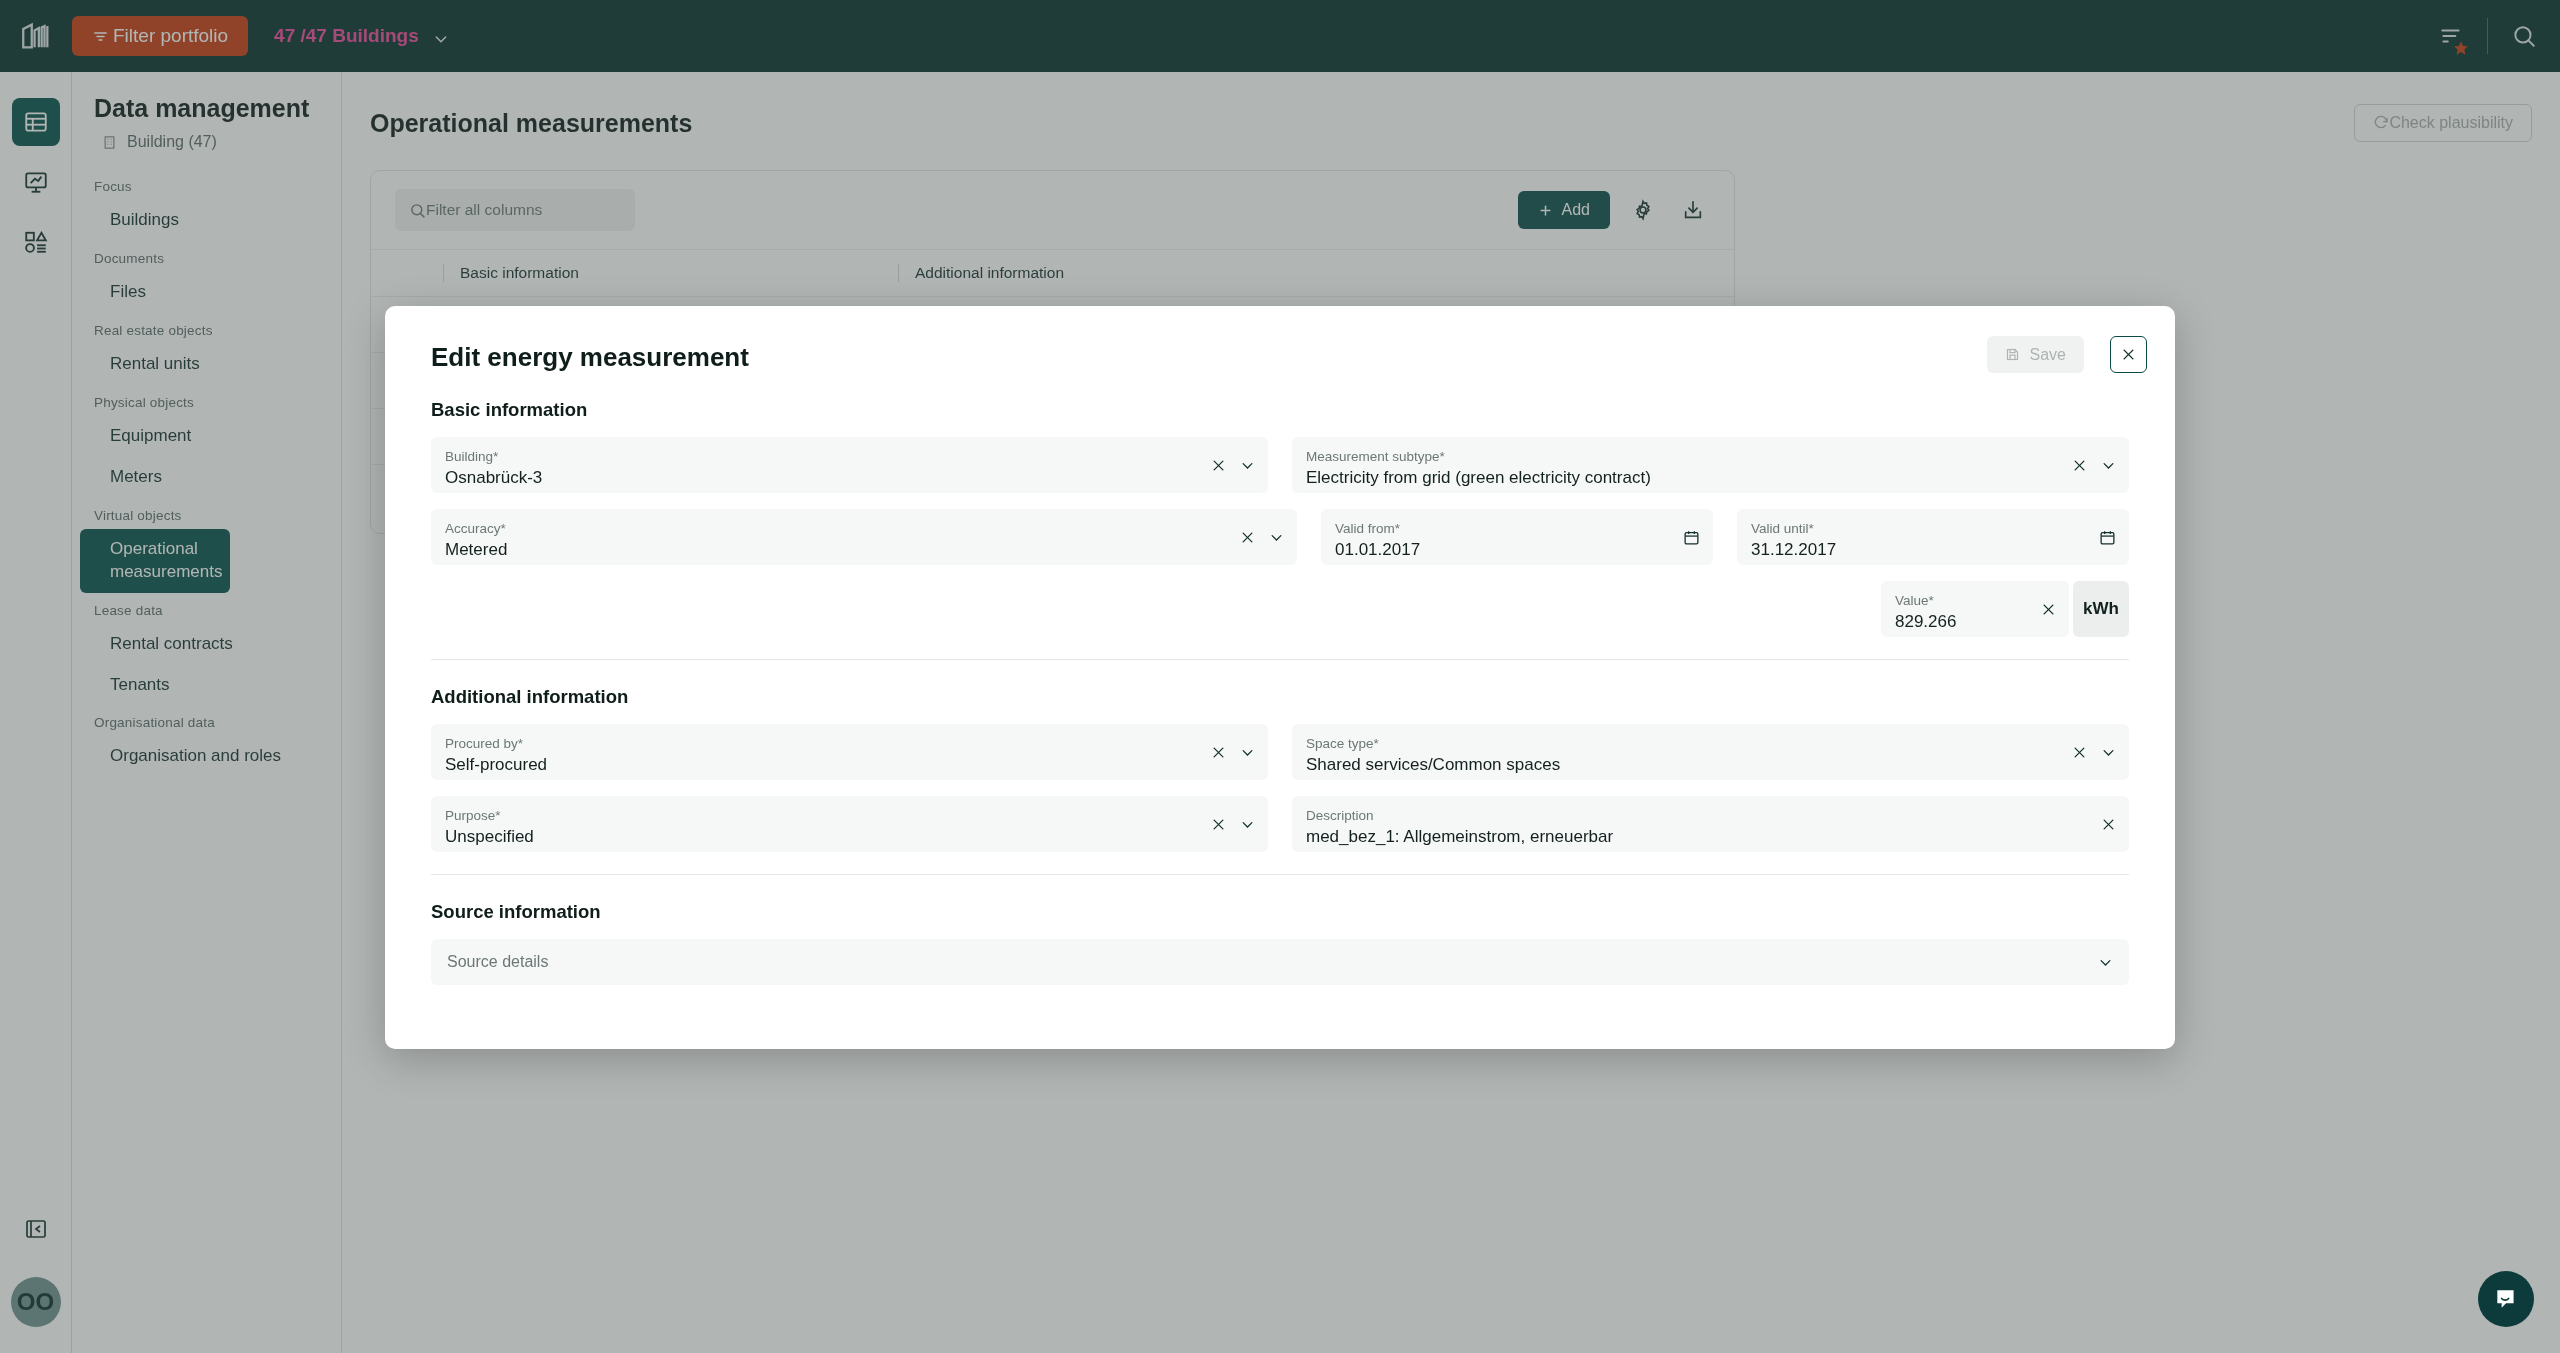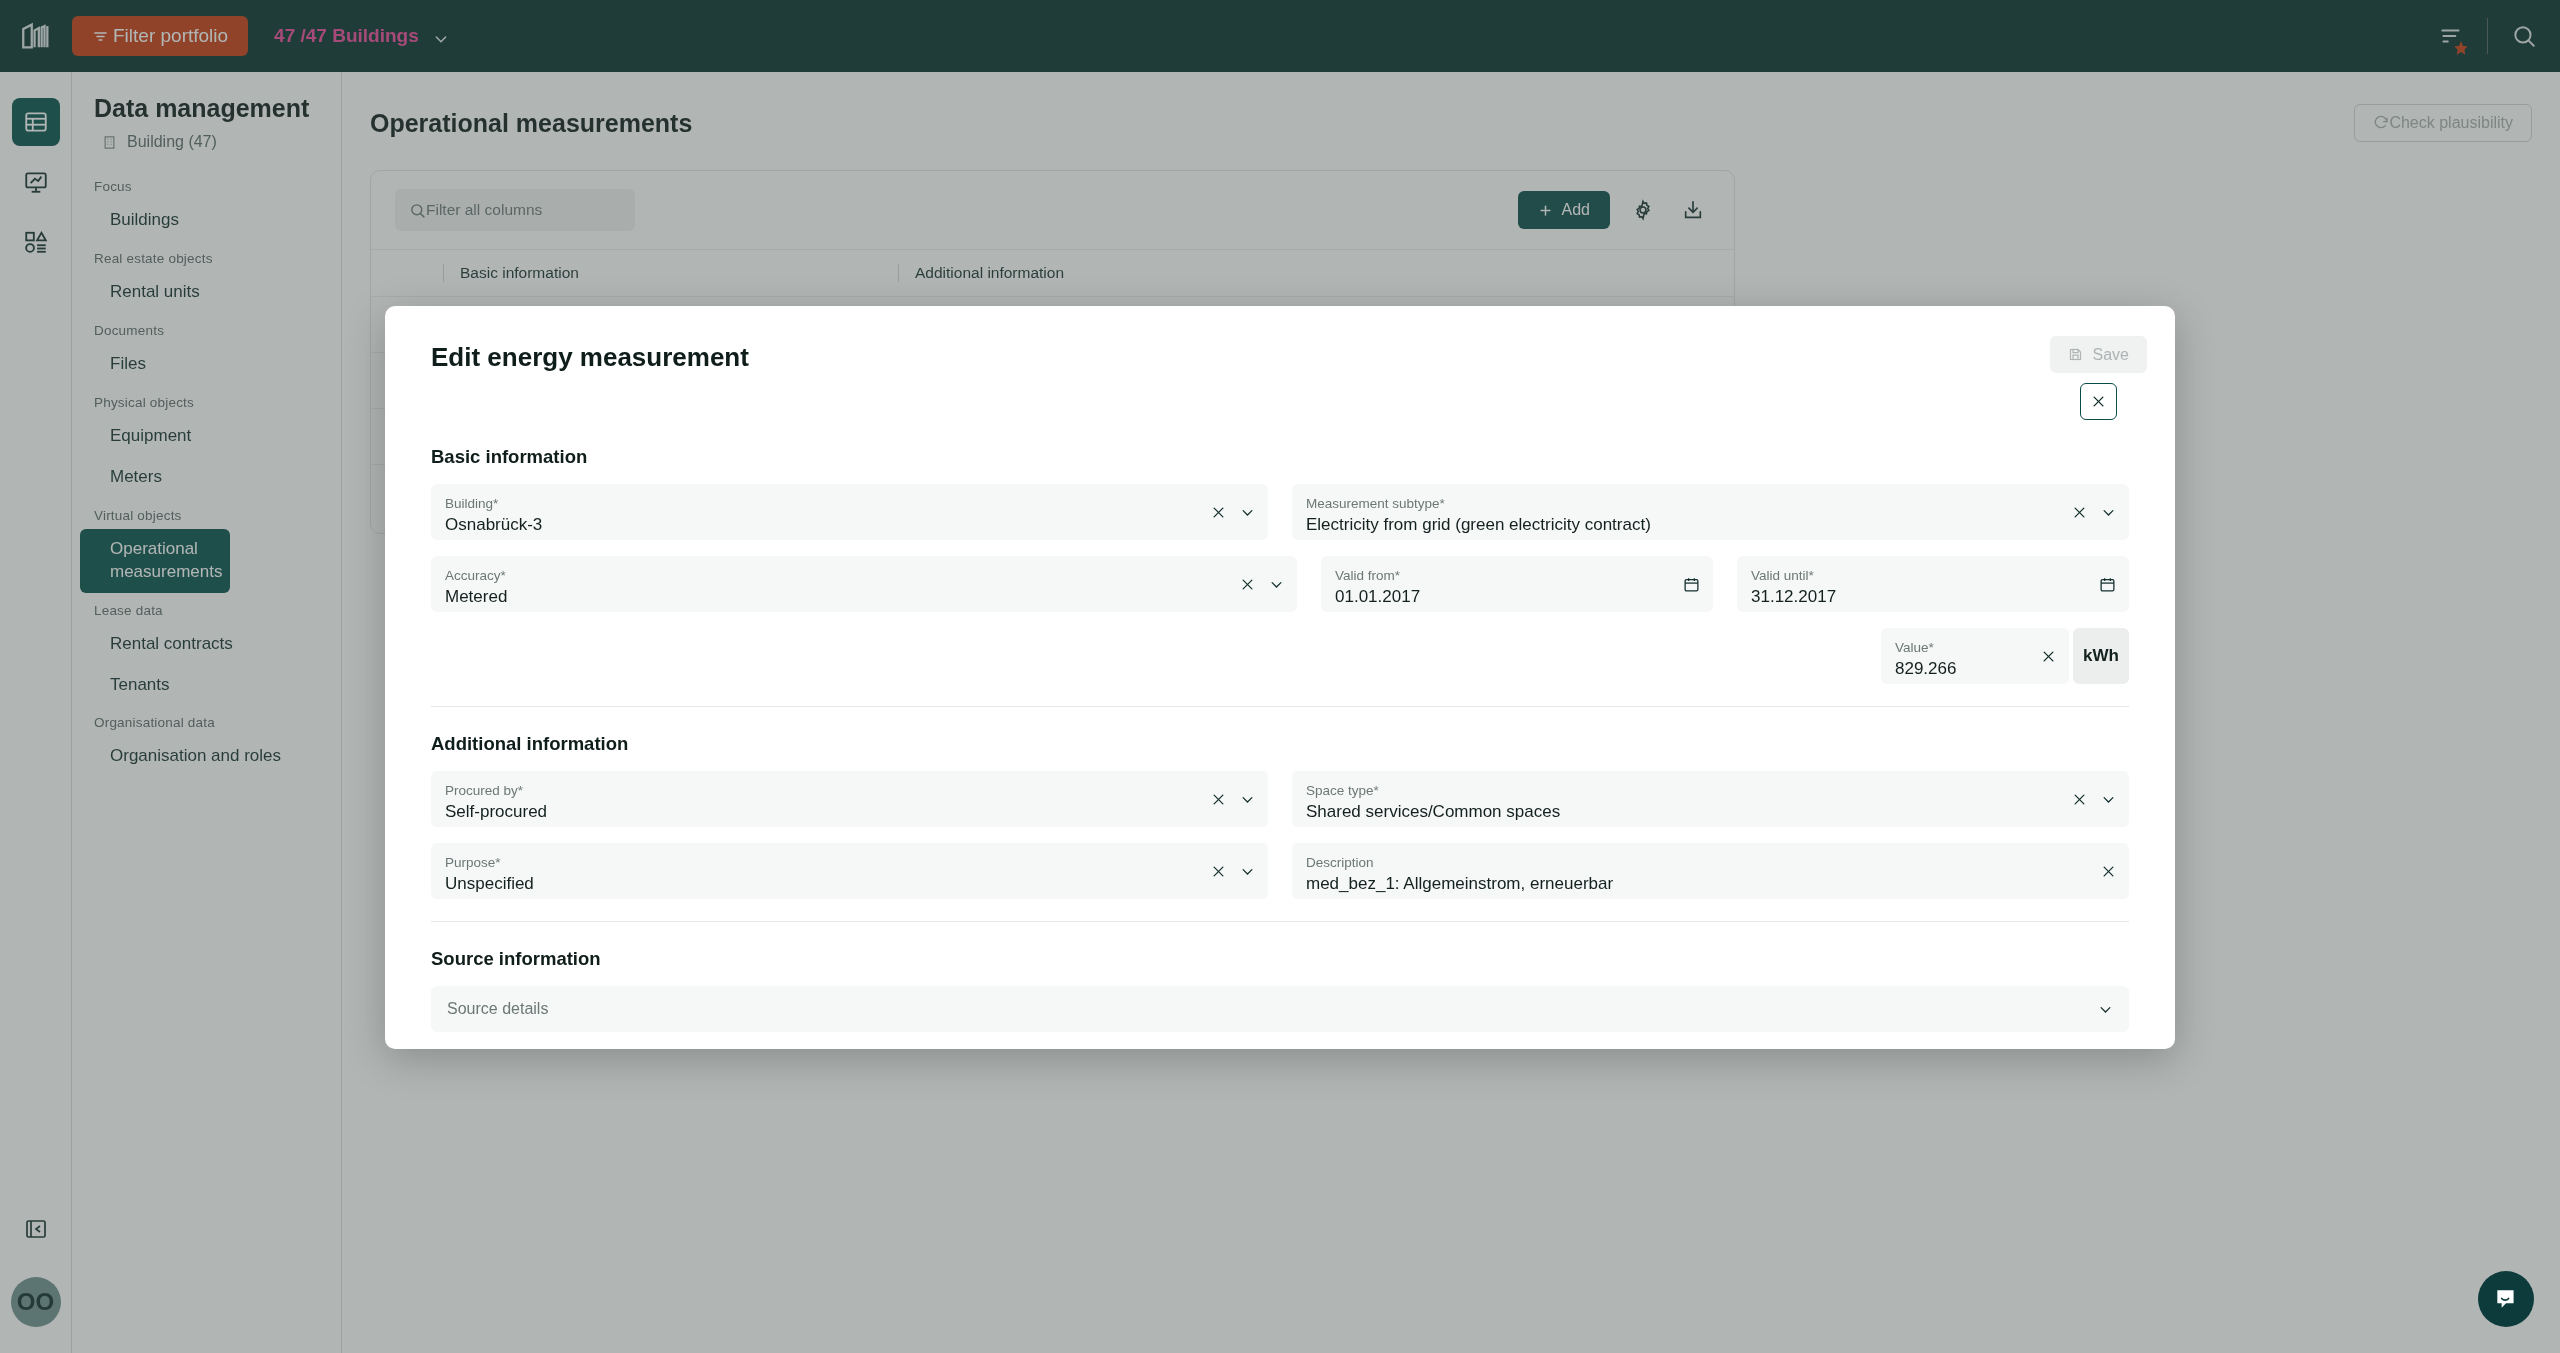--- a/index.html
+++ b/index.html
@@ -116,21 +116,21 @@
   
   .backdrop { position: absolute; inset: 0; background: rgba(70,78,77,0.42); z-index: 40; }
   .modal {
     position: absolute; z-index: 50;
     left: 385px; top: 306px; width: 1790px; height: 743px;
     background: #fff; border-radius: 10px; box-shadow: 0 10px 40px rgba(0,0,0,.22);
     padding: 30px 28px 0 28px; overflow: hidden;
   }
   .modal-head { display: flex; align-items: flex-start; }
   .modal-title { font-size: 26px; font-weight: 700; color: #0f1d1b; padding-left: 18px; padding-top: 6px; }
-  .modal-head-right { margin-left: auto; display: flex; align-items: center; gap: 10px; flex-direction: column; }
+  .modal-head-right { margin-left: auto; display: flex; align-items: center; gap: 26px; }
   .save-btn {
     display: flex; align-items: center; gap: 10px; background: #f0f1f1; border: none;
     border-radius: 6px; height: 37px; padding: 0 18px; color: #adb4b3; font-size: 16px;
     font-family: "Liberation Sans", sans-serif; cursor: default;
   }
   .close-btn {
     width: 37px; height: 37px; border: 1px solid #0a4b48; border-radius: 6px;
     background: #fff; display: flex; align-items: center; justify-content: center; cursor: pointer;
   }
   .section-title { font-size: 18.5px; font-weight: 700; color: #0f1d1b; margin: 26px 0 16px 18px; }
@@ -266,26 +266,26 @@
         </svg>
       </span>
       <span>Building (47)</span>
     </div>
 
     <div>
       <div class="nav-group">Focus</div>
       <div class="nav-item">Buildings</div>
     </div>
     <div>
+      <div class="nav-group">Documents</div>
+      <div class="nav-item">Files</div>
+    </div>
+    <div>
       <div class="nav-group">Real estate objects</div>
       <div class="nav-item">Rental units</div>
-    </div>
-    <div>
-      <div class="nav-group">Documents</div>
-      <div class="nav-item">Files</div>
     </div>
     <div>
       <div class="nav-group">Physical objects</div>
       <div class="nav-item">Equipment</div>
       <div class="nav-item">Meters</div>
     </div>
     <div>
       <div class="nav-group">Virtual objects</div>
       <div class="nav-item active" style="max-width:150px;">Operational measurements</div>
     </div>

